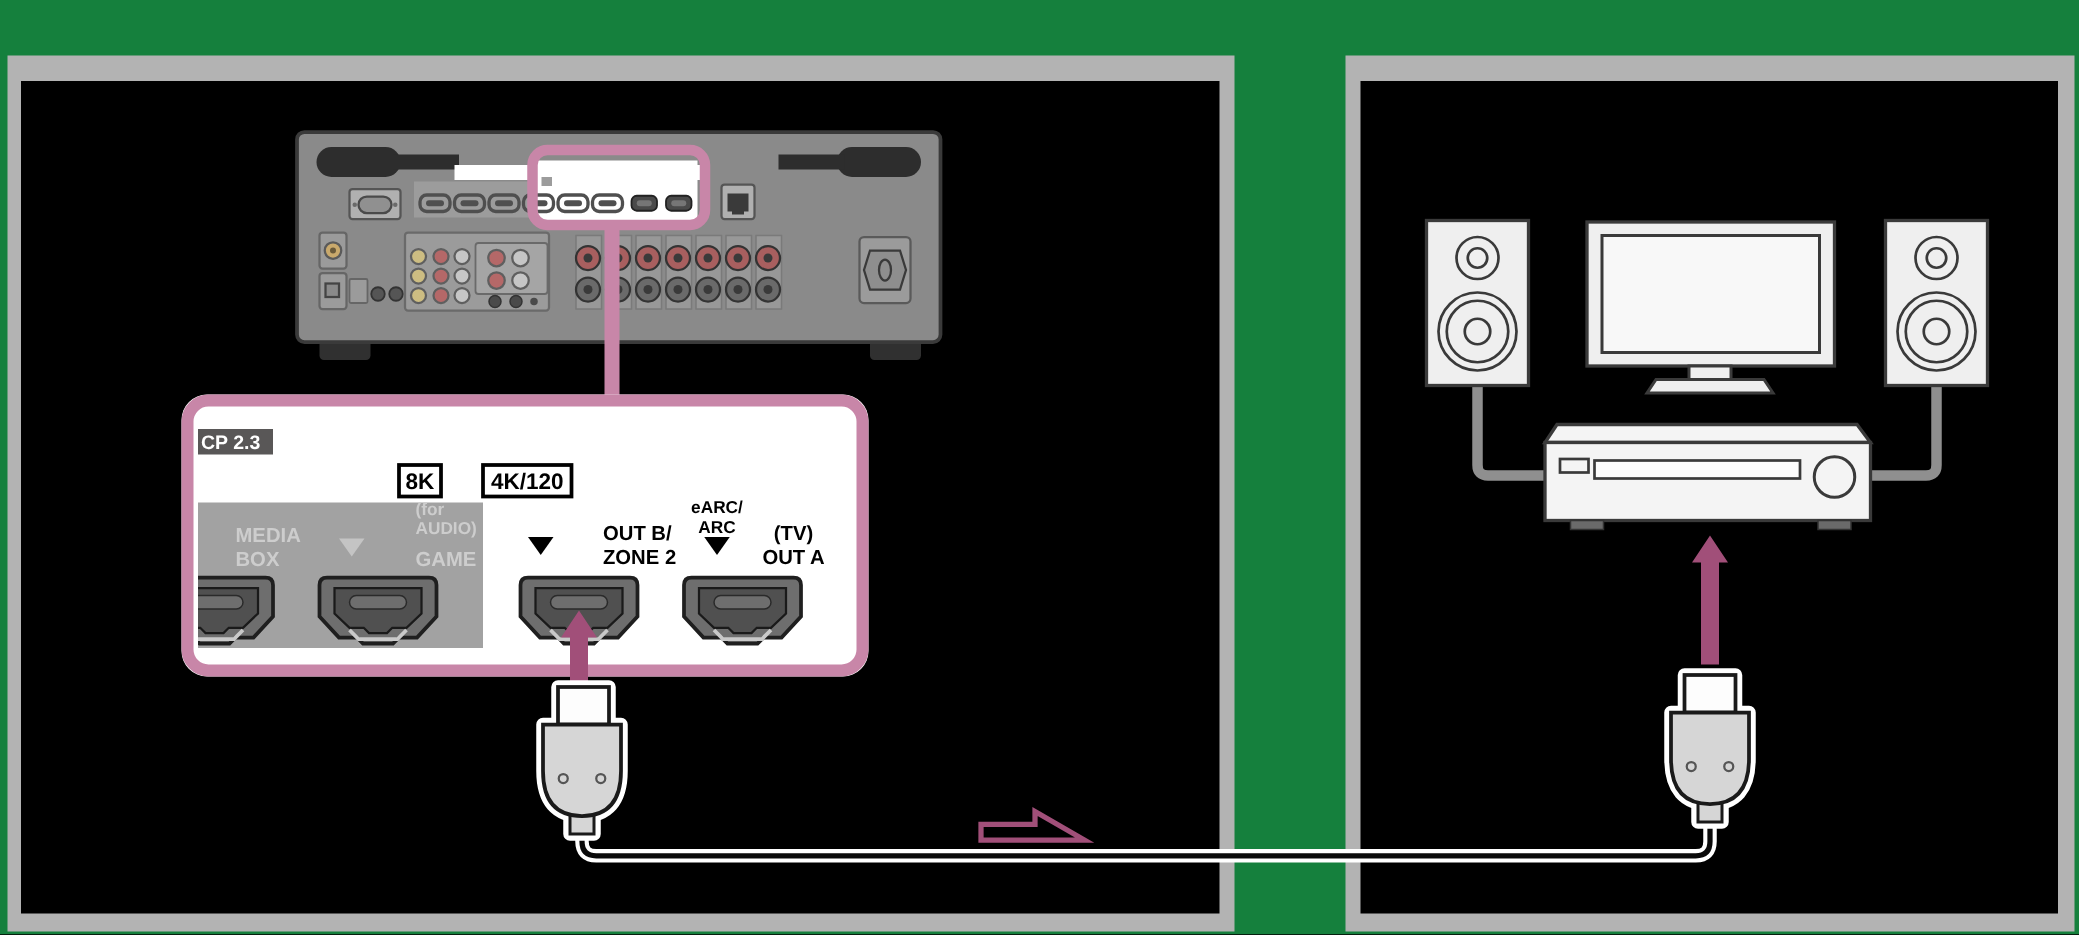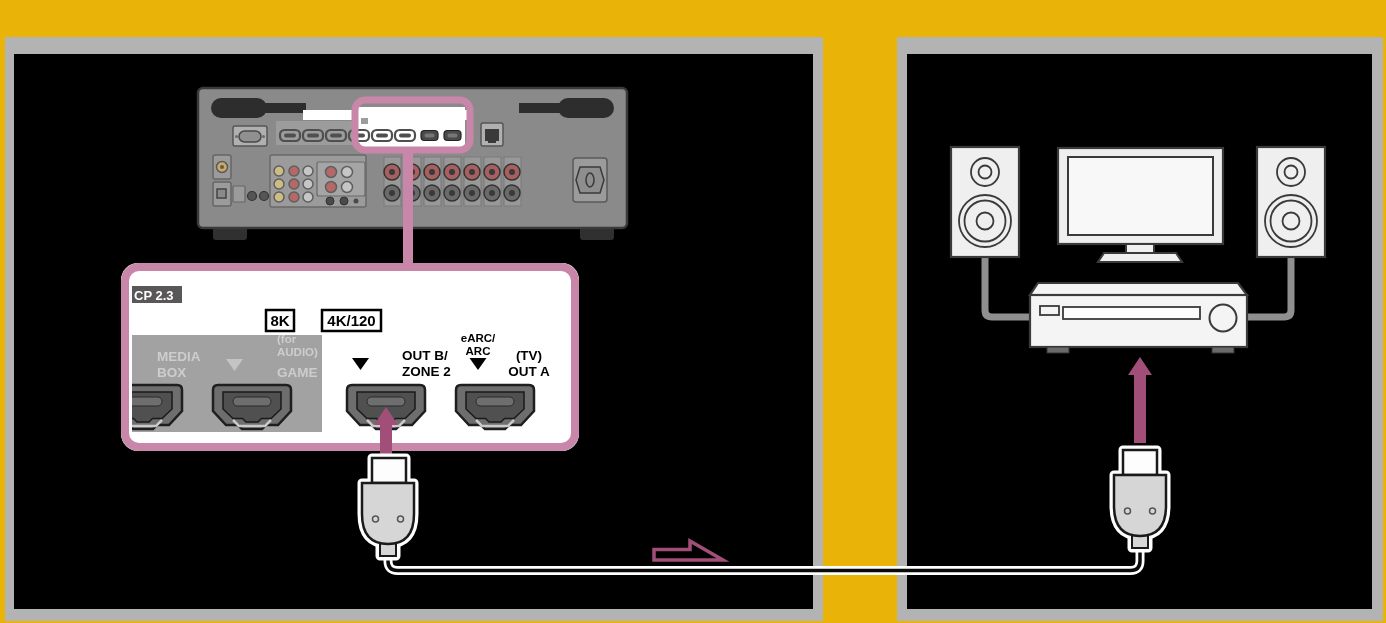--- a/index.html
+++ b/index.html
@@ -1,16 +1,16 @@
 <!DOCTYPE html>
 <html><head>
 <meta charset="utf-8">
 <style>
   html,body{margin:0;padding:0;background:#000;}
-  .stage{width:1386px;height:623px;position:relative;background:#eab308;overflow:hidden;text-align:center;}
+  .stage{width:1386px;height:623px;position:relative;background:#15803d;overflow:hidden;text-align:center;}
   svg{display:block;}
   text{font-family:"Liberation Sans","DejaVu Sans",sans-serif;font-weight:bold;}
   .lbl-dark{fill:#000000;}
   .lbl-gray{fill:#cdcdcd;}
   .lbl-white{fill:#ffffff;}
 </style>
 </head>
 <body>
 
 <div class="stage">

